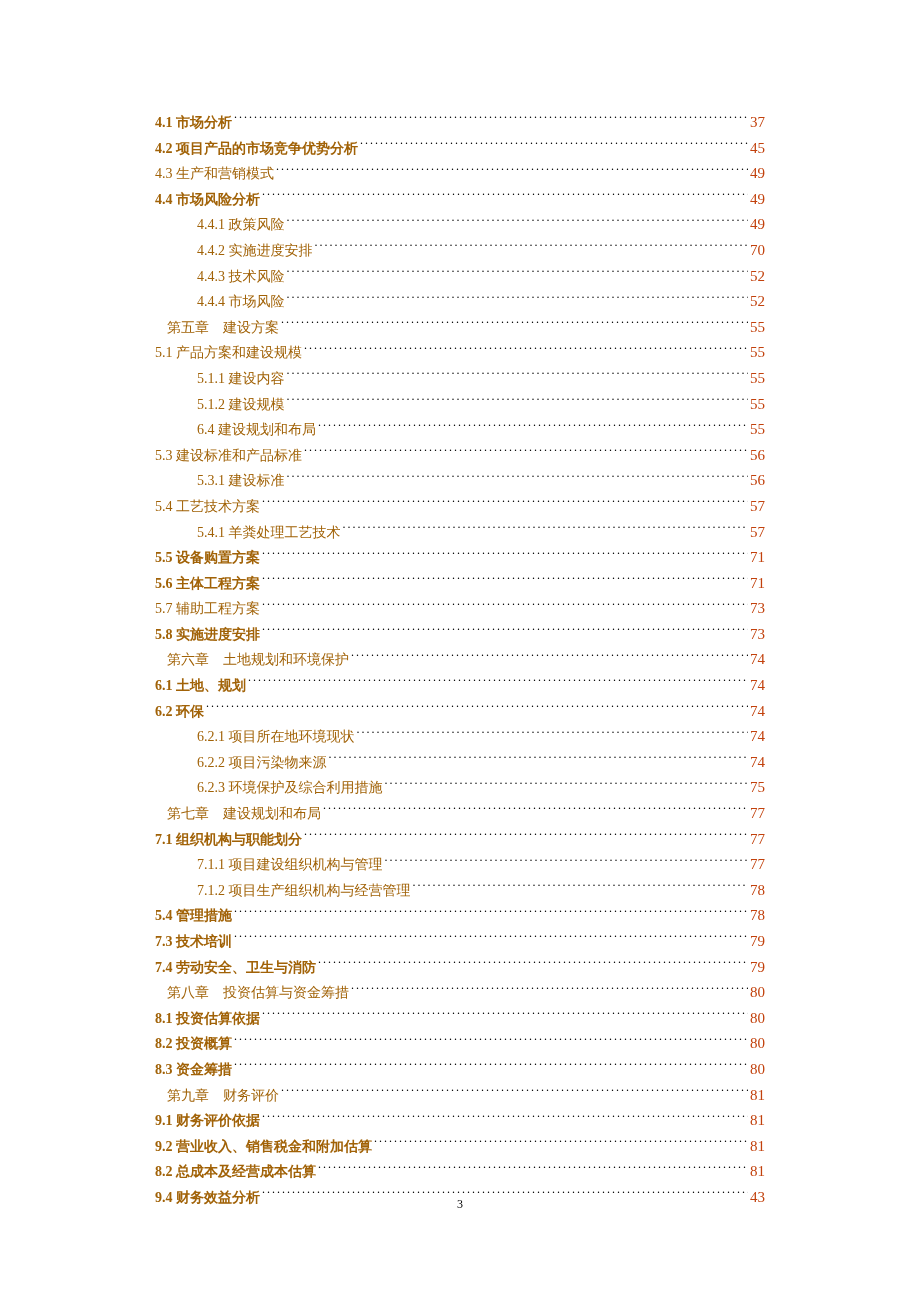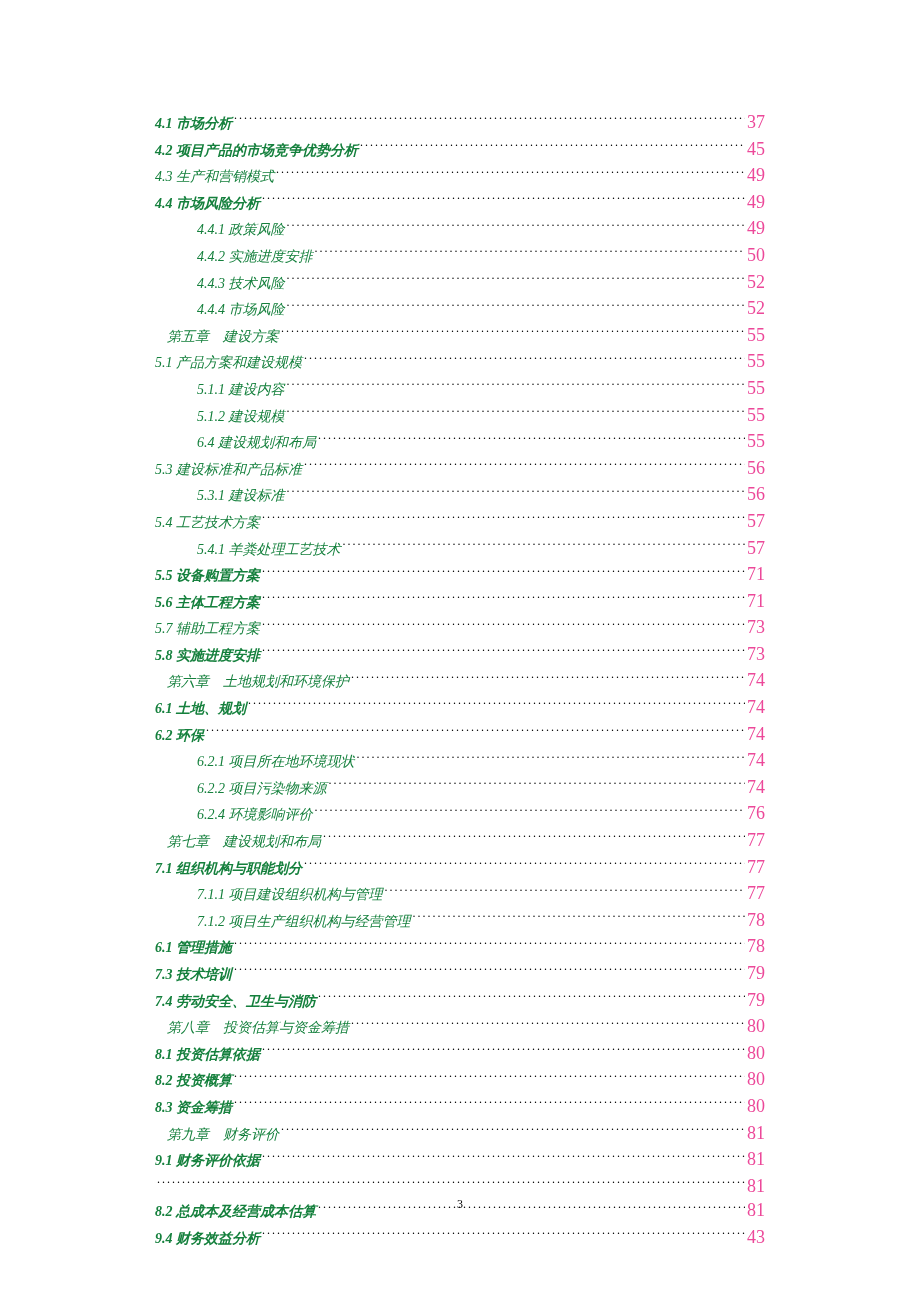--- a/index.html
+++ b/index.html
@@ -20,44 +20,43 @@
       font-size: 14px;
       line-height: 24.6px;
       white-space: nowrap;
     }
     .toc-entry.level-1 { padding-left: 0; }
     .toc-entry.level-2 { padding-left: 0; margin-left: 0; }
     .toc-entry.level-2 .label { padding-left: 0; }
     .toc-entry.level-3 { padding-left: 42px; }
     .label {
       flex-shrink: 0;
-      color: #15803d;
-      font-style: italic;
+      color: #a16207;
     }
     .label.bold { font-weight: bold; }
     .dots {
       flex: 1;
       overflow: hidden;
       position: relative;
       height: 1em;
       margin: 0 2px;
     }
     .dots::after {
       content: "..................................................................................................................................................................................................";
       position: absolute;
       left: 0;
       bottom: 0;
       letter-spacing: 2px;
       font-size: 12px;
       color: #000;
     }
     .page {
       flex-shrink: 0;
-      color: #ec4899;
-      font-size: 18px;
+      color: #c2410c;
+      font-size: 15px;
       text-align: center;
     }
     .page-number {
       position: absolute;
       bottom: 90px;
       left: 50%;
       transform: translateX(-50%);
       font-size: 12px;
       font-family: "Times New Roman", serif;
     }
@@ -95,21 +94,21 @@
       <span class="page">49</span>
     </div>
     <div class="toc-entry level-3">
       <span class="label">4.4.1 政策风险</span>
       <span class="dots"></span>
       <span class="page">49</span>
     </div>
     <div class="toc-entry level-3">
       <span class="label">4.4.2 实施进度安排</span>
       <span class="dots"></span>
-      <span class="page">50</span>
+      <span class="page">70</span>
     </div>
     <div class="toc-entry level-3">
       <span class="label">4.4.3 技术风险</span>
       <span class="dots"></span>
       <span class="page">52</span>
     </div>
     <div class="toc-entry level-3">
       <span class="label">4.4.4 市场风险</span>
       <span class="dots"></span>
       <span class="page">52</span>
@@ -198,23 +197,23 @@
       <span class="label">6.2.1 项目所在地环境现状</span>
       <span class="dots"></span>
       <span class="page">74</span>
     </div>
     <div class="toc-entry level-3">
       <span class="label">6.2.2 项目污染物来源</span>
       <span class="dots"></span>
       <span class="page">74</span>
     </div>
     <div class="toc-entry level-3">
-      <span class="label">6.2.4 环境影响评价</span>
-      <span class="dots"></span>
-      <span class="page">76</span>
+      <span class="label">6.2.3 环境保护及综合利用措施</span>
+      <span class="dots"></span>
+      <span class="page">75</span>
     </div>
     <div class="toc-entry level-1">
       <span class="label"><span class="chapter-label">第七章</span><span class="chapter-gap"></span><span>建设规划和布局</span></span>
       <span class="dots"></span>
       <span class="page">77</span>
     </div>
     <div class="toc-entry level-2">
       <span class="label bold">7.1  组织机构与职能划分</span>
       <span class="dots"></span>
       <span class="page">77</span>
@@ -223,21 +222,21 @@
       <span class="label">7.1.1  项目建设组织机构与管理</span>
       <span class="dots"></span>
       <span class="page">77</span>
     </div>
     <div class="toc-entry level-3">
       <span class="label">7.1.2  项目生产组织机构与经营管理</span>
       <span class="dots"></span>
       <span class="page">78</span>
     </div>
     <div class="toc-entry level-2">
-      <span class="label bold">6.1  管理措施</span>
+      <span class="label bold">5.4  管理措施</span>
       <span class="dots"></span>
       <span class="page">78</span>
     </div>
     <div class="toc-entry level-2">
       <span class="label bold">7.3  技术培训</span>
       <span class="dots"></span>
       <span class="page">79</span>
     </div>
     <div class="toc-entry level-2">
       <span class="label bold">7.4  劳动安全、卫生与消防</span>
@@ -268,20 +267,21 @@
       <span class="label"><span class="chapter-label">第九章</span><span class="chapter-gap"></span><span>财务评价</span></span>
       <span class="dots"></span>
       <span class="page">81</span>
     </div>
     <div class="toc-entry level-2">
       <span class="label bold">9.1  财务评价依据</span>
       <span class="dots"></span>
       <span class="page">81</span>
     </div>
     <div class="toc-entry level-2">
+      <span class="label bold">9.2 营业收入、销售税金和附加估算</span>
       <span class="dots"></span>
       <span class="page">81</span>
     </div>
     <div class="toc-entry level-2">
       <span class="label bold">8.2 总成本及经营成本估算</span>
       <span class="dots"></span>
       <span class="page">81</span>
     </div>
     <div class="toc-entry level-2">
       <span class="label bold">9.4 财务效益分析</span>

